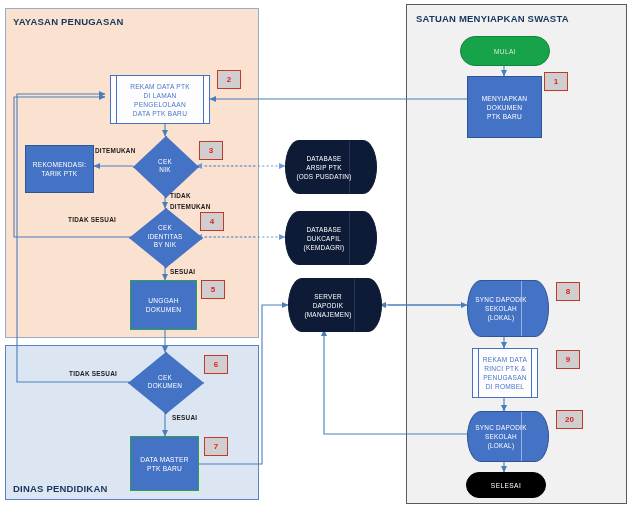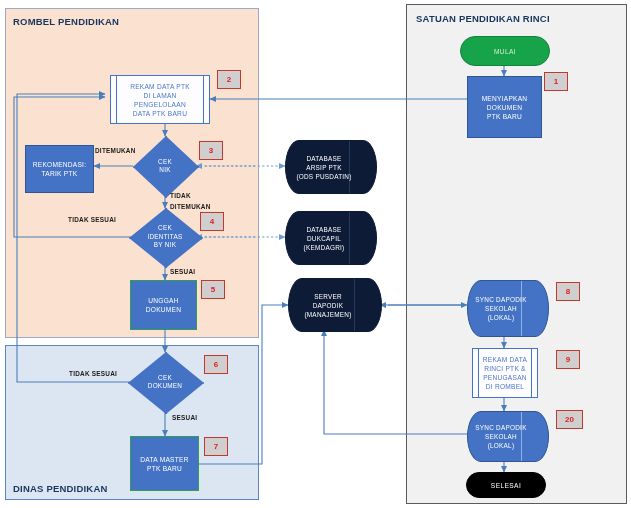--- a/index.html
+++ b/index.html
@@ -70,29 +70,29 @@
 
   
   .elabel{position:absolute;font-size:6.4px;font-weight:bold;color:#1a1a1a;letter-spacing:.25px;white-space:nowrap;}
 </style>
 </head>
 <body>
 
 <div id="canvas">
 
   <div class="panel" id="panel-yayasan">
-    <div class="ptitle">ROMBEL PENDIDIKAN</div>
+    <div class="ptitle">YAYASAN PENUGASAN</div>
   </div>
 
   <div class="panel" id="panel-dinas">
     <div class="ptitle">DINAS PENDIDIKAN</div>
   </div>
 
   <div class="panel" id="panel-satuan">
-    <div class="ptitle">SATUAN PENDIDIKAN RINCI</div>
+    <div class="ptitle">SATUAN MENYIAPKAN SWASTA</div>
   </div>
 
   <svg class="wires" viewBox="0 0 631 508">
     <defs>
       <marker id="ah" markerWidth="7" markerHeight="7" refX="6" refY="3" orient="auto" markerUnits="userSpaceOnUse">
         <path d="M0,0 L6.5,3 L0,6 Z" fill="#4a7ebb"></path>
       </marker>
       <marker id="ahd" markerWidth="7" markerHeight="7" refX="6" refY="3" orient="auto" markerUnits="userSpaceOnUse">
         <path d="M0,0 L6.5,3 L0,6 Z" fill="#6d9ad4"></path>
       </marker>

